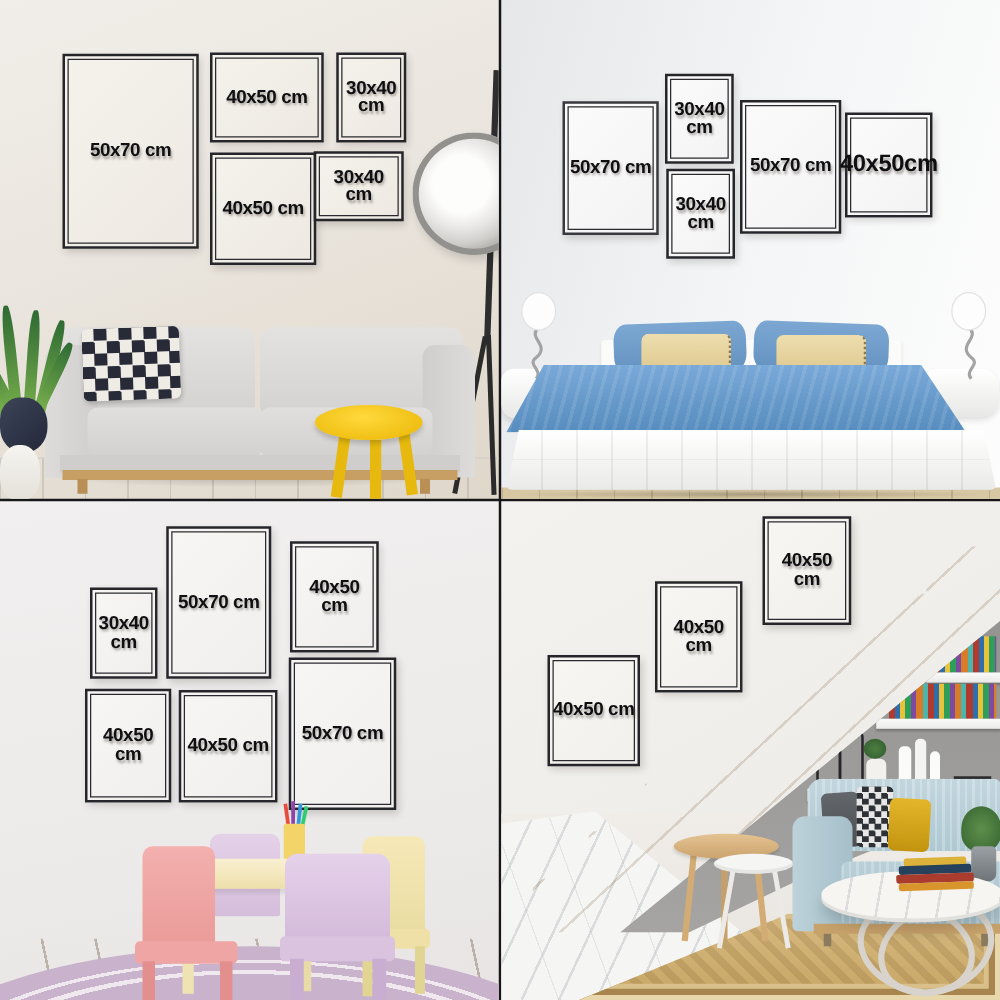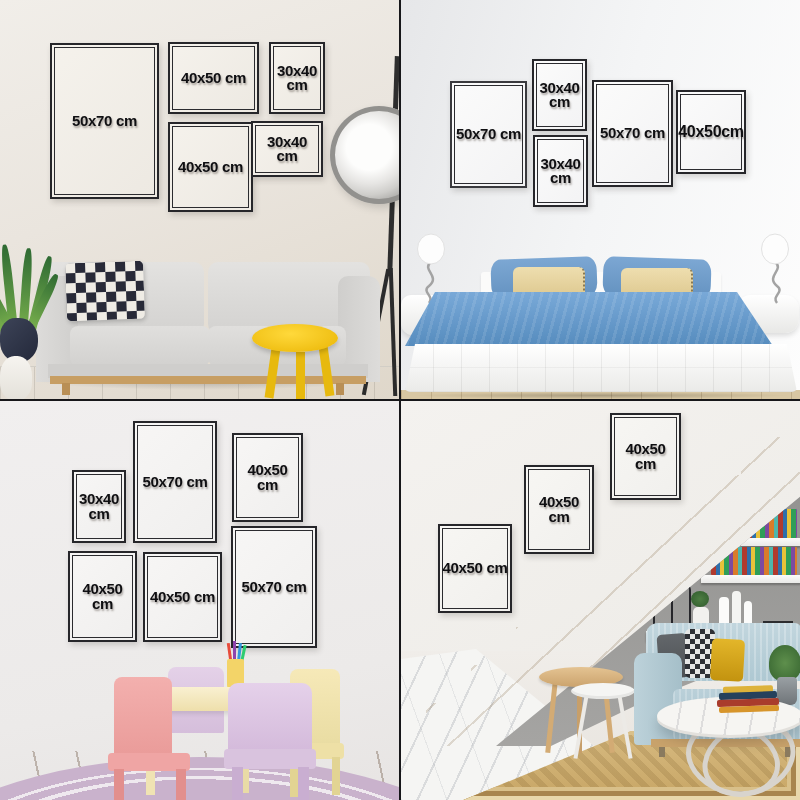--- a/index.html
+++ b/index.html
@@ -140,21 +140,21 @@
     <div class="frame" style="left:131px;top:59px;width:51px;height:68px;">
       <span class="frame-label">30x40 cm</span>
       </div>
     <div class="frame" style="left:132px;top:135px;width:51px;height:68px;">
       <span class="frame-label">30x40 cm</span>
       </div>
     <div class="frame" style="left:191px;top:80px;width:77px;height:103px;">
       <span class="frame-label">50x70 cm</span>
       </div>
     <div class="frame" style="left:275px;top:90px;width:66px;height:80px;">
-      <span class="frame-label" style="font-size:16px;">40x50cm</span>
+      <span class="frame-label" style="font-size:19px;">40x50cm</span>
       </div>
 
     <div class="abs" style="left:0;top:295px;width:58px;height:40px;border-radius:10px 16px 12px 12px;background:linear-gradient(#ffffff,#e8e8e6);box-shadow:0 3px 5px rgba(0,0,0,.12);"></div>
     <div class="abs" style="left:336px;top:295px;width:62px;height:38px;border-radius:14px;background:linear-gradient(#ffffff,#e8e8e6);box-shadow:0 3px 5px rgba(0,0,0,.12);"></div>
     <svg class="abs" style="left:8px;top:232px;" width="44" height="72" viewBox="0 0 44 72">
       <path d="M22 30 C 12 38, 32 44, 20 54 C 12 60, 26 64, 20 71" stroke="#a3a3a3" stroke-width="2.5" fill="none"></path>
       <ellipse cx="22" cy="17" rx="13.5" ry="15" fill="#fdfdfd" stroke="#e2e2e2"></ellipse>
     </svg>
     <svg class="abs" style="left:352px;top:232px;" width="44" height="72" viewBox="0 0 44 72">
       <path d="M22 30 C 32 38, 12 44, 24 54 C 32 60, 18 64, 24 71" stroke="#a3a3a3" stroke-width="2.5" fill="none"></path>

